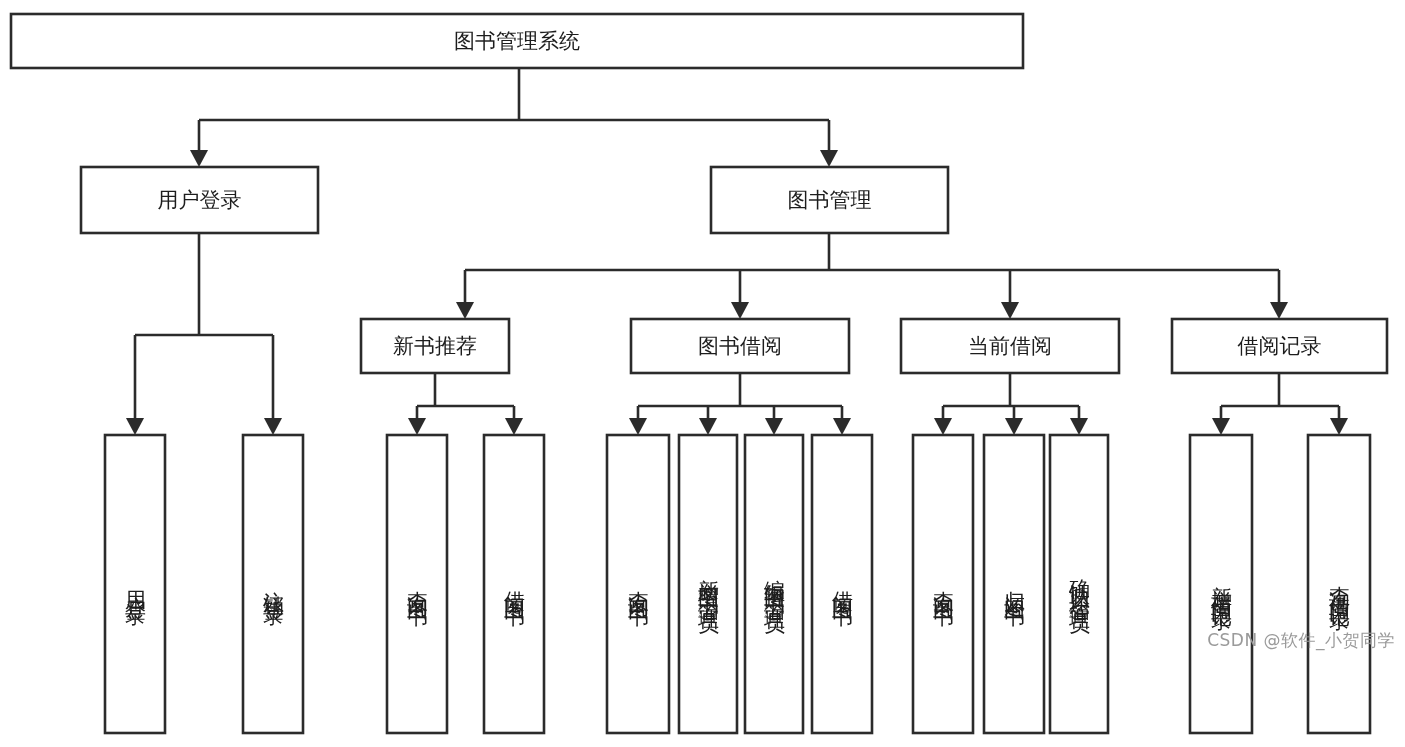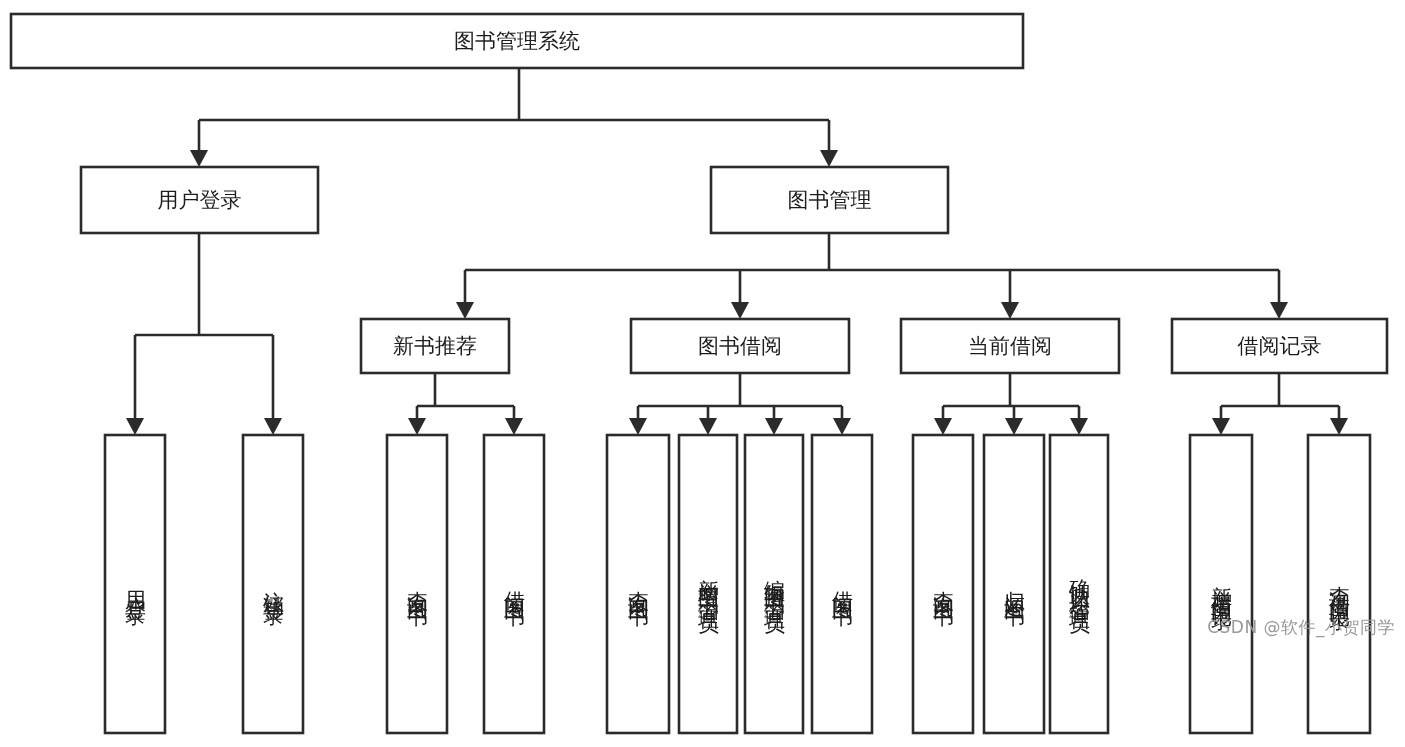--- a/index.html
+++ b/index.html
@@ -63,21 +63,21 @@
     font-family: "DejaVu Sans", "Liberation Sans", sans-serif;
     font-size: 21px;
     color: #1d1d1d;
     line-height: 1;
     pointer-events: none;
     white-space: nowrap;
   }
   .watermark {
     position: absolute;
     right: 10px;
-    bottom: 21px;
+    bottom: 8px;
     font-family: "DejaVu Sans", "Liberation Sans", sans-serif;
     font-size: 17px;
     color: #9a9a9a;
     white-space: nowrap;
     letter-spacing: 0.5px;
   }
 </style>
 </head>
 <body>
 

